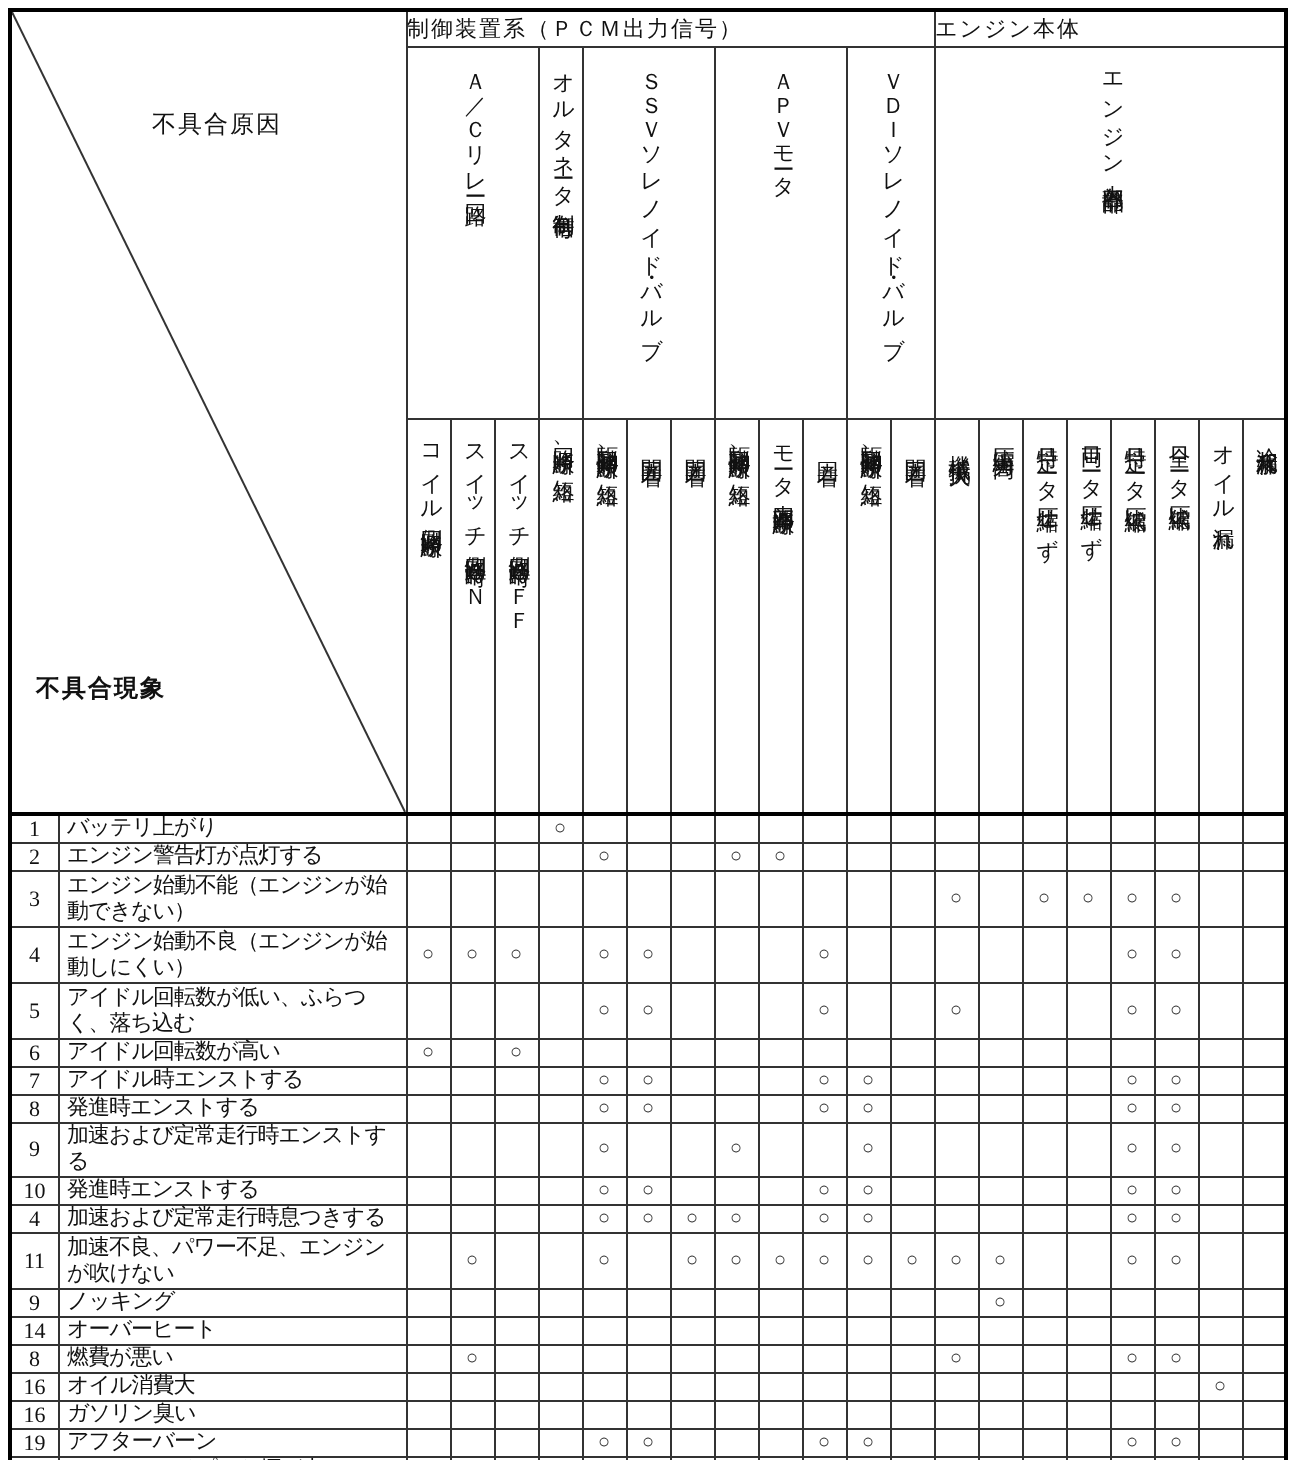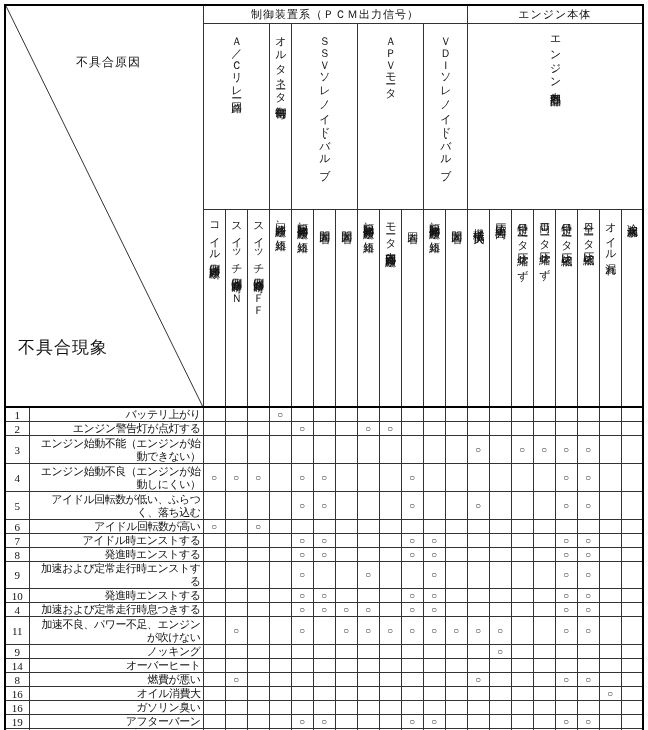--- a/index.html
+++ b/index.html
@@ -11,34 +11,34 @@
   th, td { border:1px solid #333; padding:0; font-weight:normal; vertical-align:middle; }
   thead { border-bottom:2px solid #000; }
 
   .c-num  { width:24px; }
   .c-lbl  { width:174px; }
   .c-mark { width:22px; }
 
   tr.hdr-top { height:18px; }
   tr.hdr-grp { height:186px; }
   tr.hdr-sub { height:198px; }
-  .top-span { font-size:11px; text-align:center; letter-spacing:1px; }
+  .top-span { font-size:11px; text-align:left; letter-spacing:1px; }
 
   th.vert { vertical-align:top; text-align:center; padding-top:5px; font-size:11px; }
   th.vert .vtext { writing-mode:vertical-rl; text-orientation:mixed; line-height:1.05;
                    letter-spacing:1px; display:inline-block; }
 
   .diag { position:relative; padding:16px; }
   .diag svg { position:absolute; left:0; top:0; width:100%; height:100%; display:block; }
   .diag .cause { position:absolute; left:70px; top:48px;  font-size:12px; letter-spacing:1px; white-space:nowrap; }
-  .diag .phen  { position:absolute; left:12px; top:330px; font-size:17px; letter-spacing:1px; white-space:nowrap; }
+  .diag .phen  { position:absolute; left:12px; top:330px; font-size:12px; letter-spacing:1px; white-space:nowrap;font-weight:bold; }
 
   tbody tr.s { height:14px; }
   tbody tr.d { height:28px; }
-  td.lbl { font-size:11px; letter-spacing:-0.5px; line-height:13px; padding:0 2px 0 4px; text-align:right; }
+  td.lbl { font-size:11px; letter-spacing:-0.5px; line-height:13px; padding:0 2px 0 4px; text-align:left; }
   th.num { font-size:11px; text-align:center; }
   td.cell { text-align:center; font-size:10px; line-height:1; color:#333; }
 </style>
 </head>
 <body>
 
 <div class="sheet">
   <table>
     <colgroup>
       <col class="c-num">

